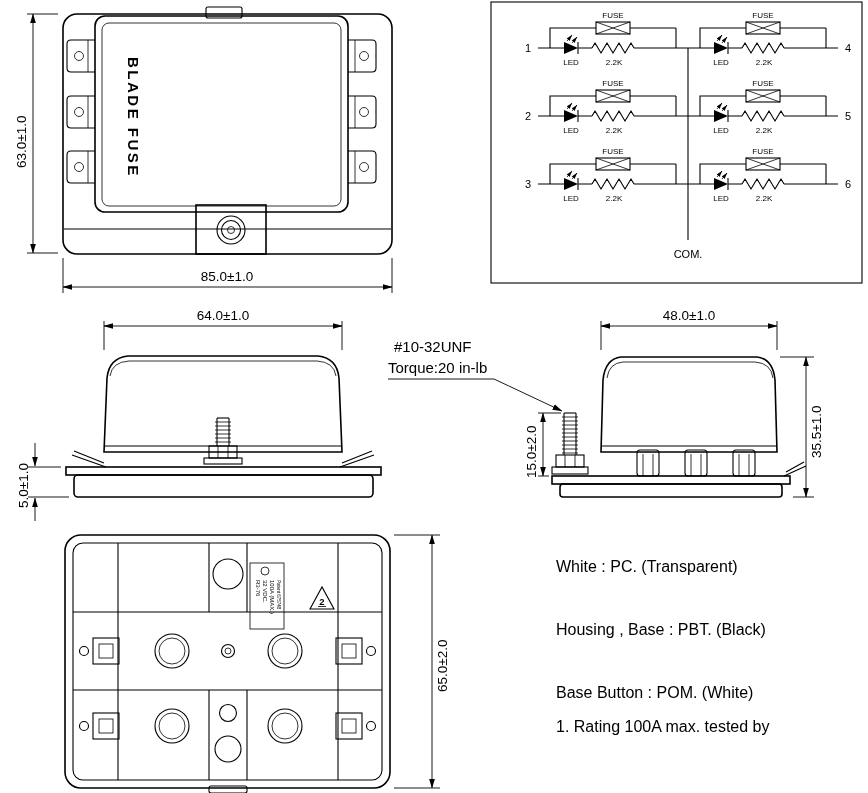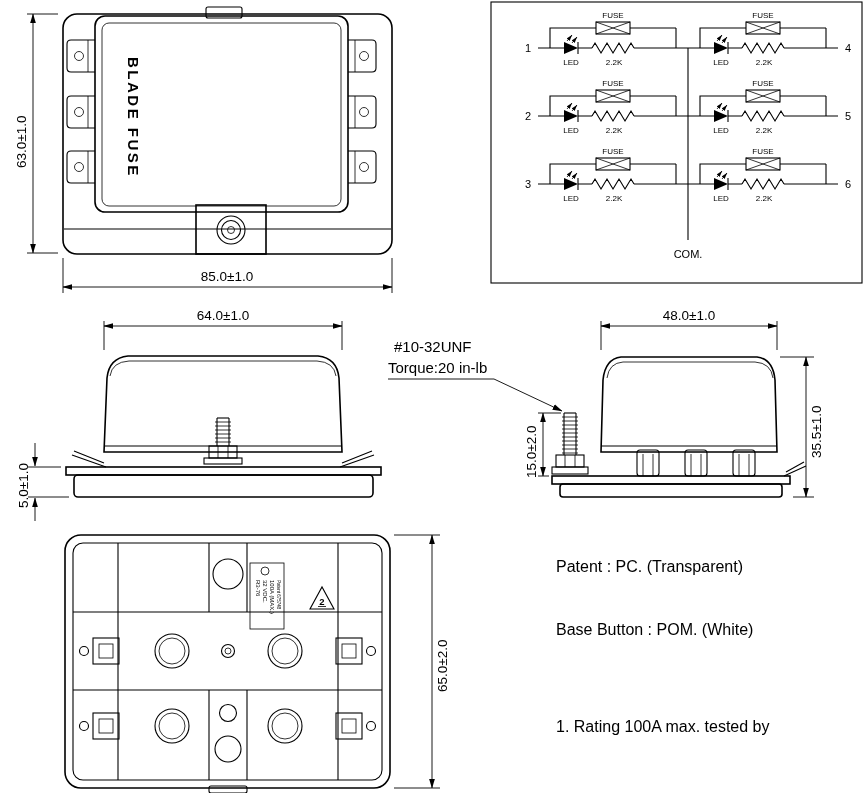--- a/index.html
+++ b/index.html
@@ -289,21 +289,22 @@
     <g>
       <line class="dim" x1="394" y1="535" x2="440" y2="535"></line>
       <line class="dim" x1="394" y1="788" x2="440" y2="788"></line>
       <line class="dim" x1="432" y1="535" x2="432" y2="788" marker-start="url(#arr)" marker-end="url(#arr)"></line>
       <text class="dimtxt" transform="translate(447,692) rotate(-90)">65.0±2.0</text>
     </g>
   </g>
 </svg>
 
 <div class="txtblock" style="left:556px; top:514px;">
-  <div>Patent : PC. (Transparent)</div>
+  <div>White : PC. (Transparent)</div>
+  <div>Housing , Base : PBT. (Black)</div>
   <div>Base Button : POM. (White)</div>
   
 </div>
 
 <div class="txtblock" style="left:556px; top:668px;">
   <div style="margin-top:6px;">1. Rating 100A max. tested by</div>
   
 </div>
 
 </div>

